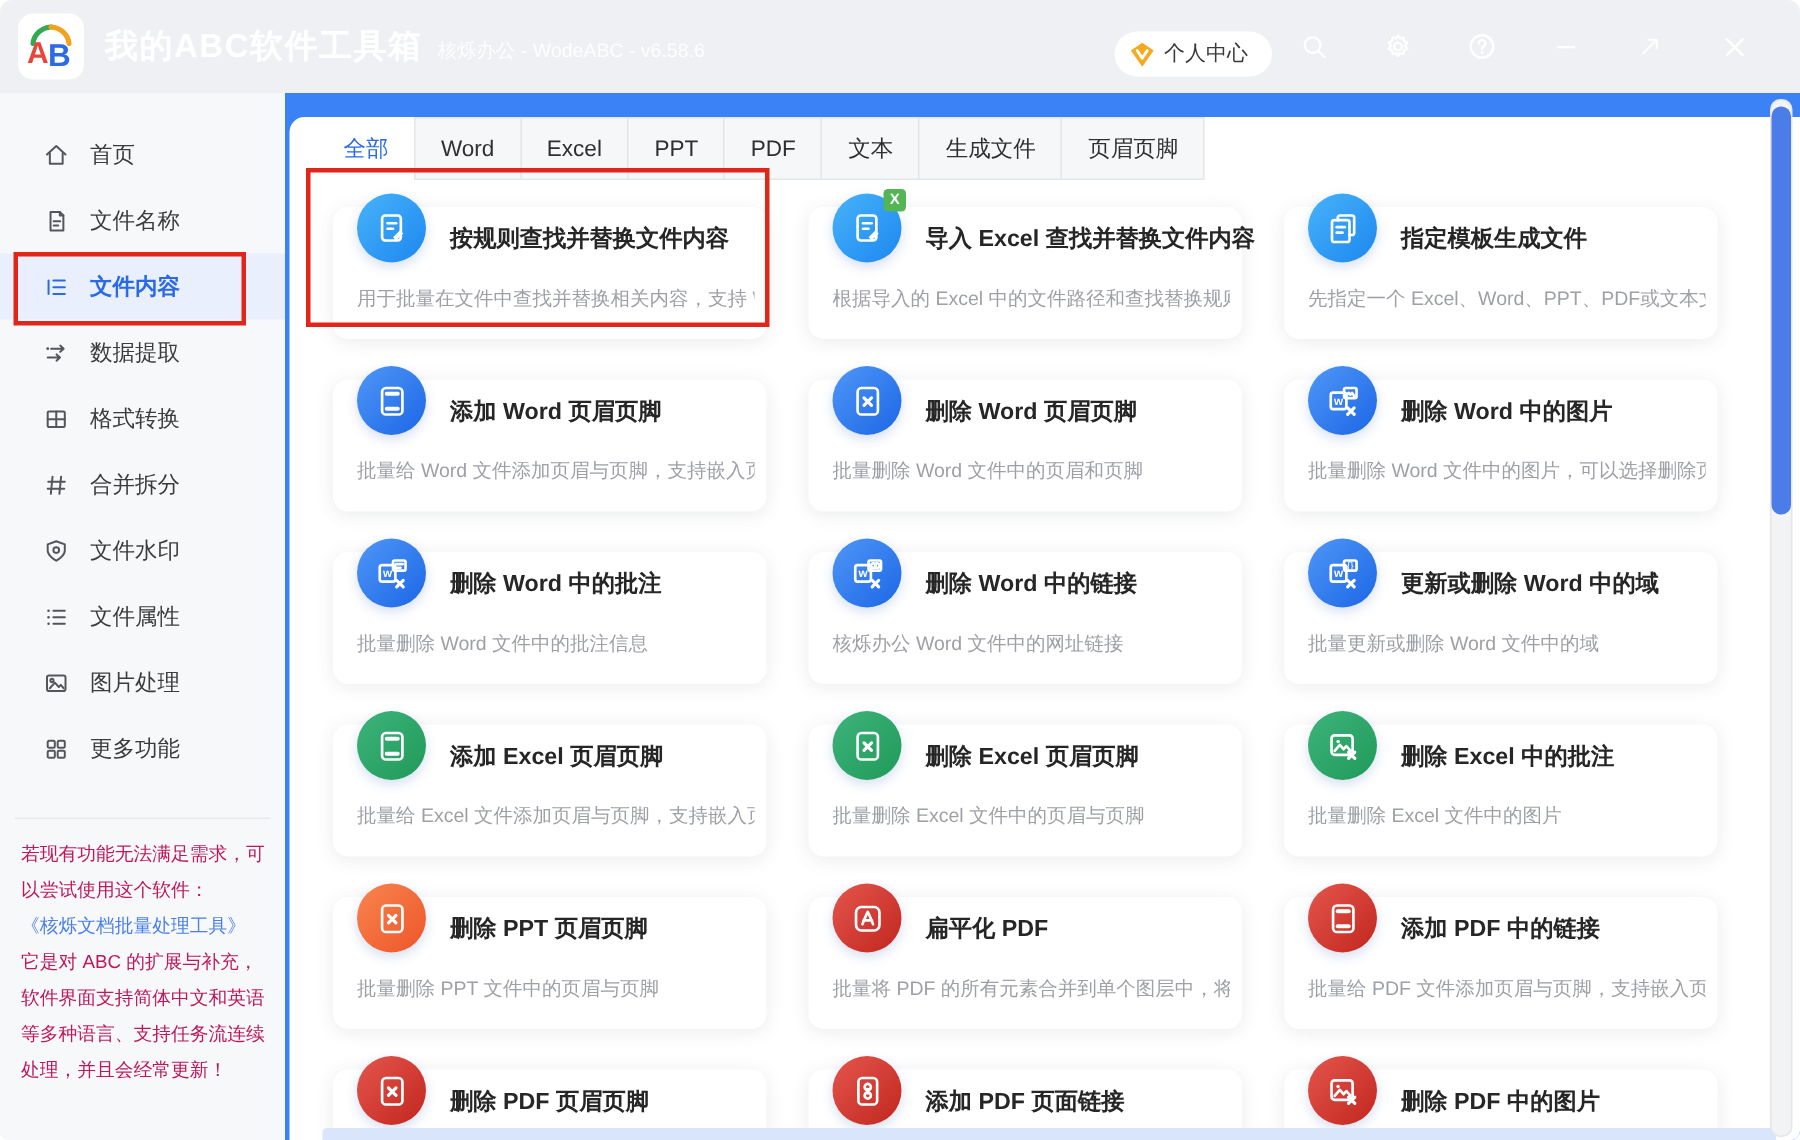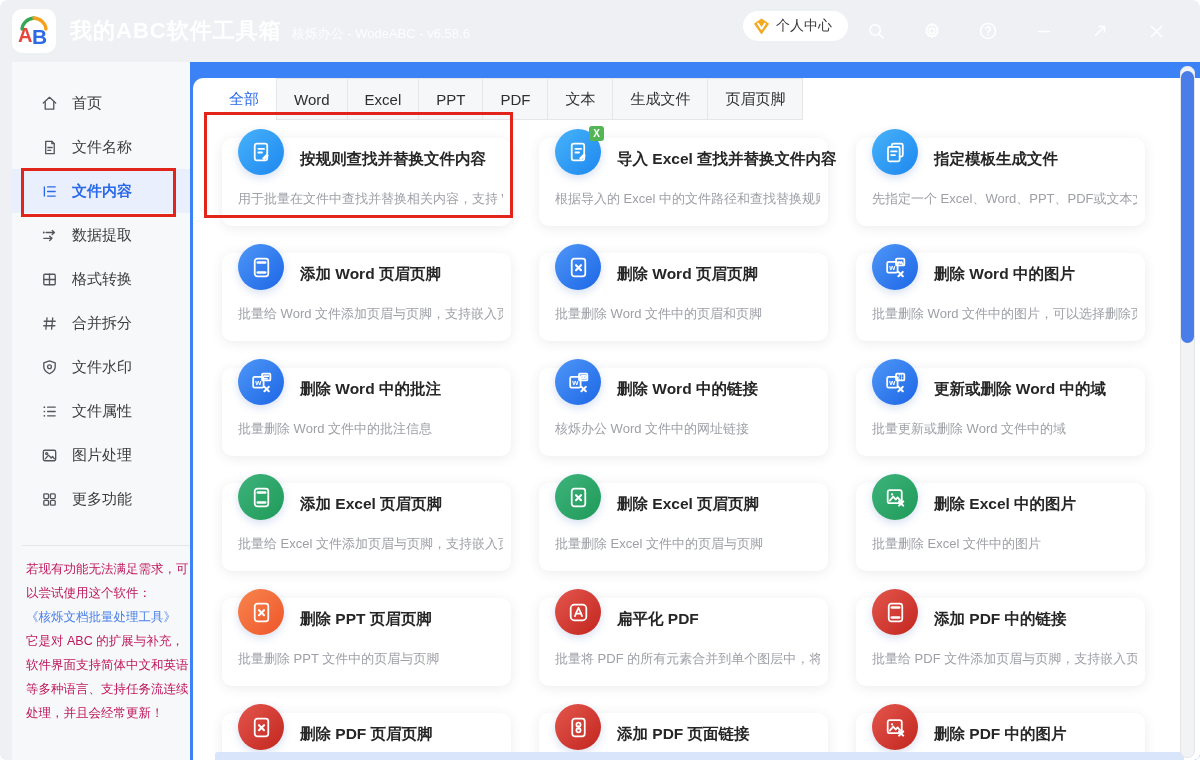--- a/index.html
+++ b/index.html
@@ -5,28 +5,28 @@
   html,body{margin:0;padding:0;background:#fff;}
   body{width:1200px;height:760px;overflow:hidden;font-family:"Liberation Sans","DejaVu Sans",sans-serif;}
   #app{position:relative;width:1200px;height:760px;border-radius:8px 8px 6px 6px;overflow:hidden;background:#eef0f3;}
 
   
   .titlebar{position:absolute;left:0;top:0;width:100%;height:62px;display:flex;align-items:center;}
   .logo{width:44px;height:44px;margin-left:12px;border-radius:10px;background:#fff;position:relative;flex:0 0 auto;}
   .logo svg{position:absolute;left:0;top:0;}
   .app-title{color:#fff;font-size:22px;font-weight:bold;margin-left:14px;letter-spacing:1px;}
   .app-subtitle{color:rgba(255,255,255,.88);font-size:13px;margin-left:10px;margin-top:6px;}
-  .titlebar-right{margin-left:auto;display:flex;align-items:flex-start;padding-right:16px;}
+  .titlebar-right{margin-left:auto;display:flex;align-items:flex-end;padding-right:16px;}
   .pill{height:30px;border-radius:16px;background:#fff;display:flex;align-items:center;padding:0 16px 0 9px;cursor:pointer;}
   .pill-label{font-size:14px;color:#3a3a3a;margin-left:5px;}
   .tb-icon{width:56px;height:40px;display:flex;align-items:center;justify-content:center;color:#fff;cursor:pointer;}
   .tb-icon svg{stroke:#fff;fill:none;stroke-width:1.6;stroke-linecap:round;stroke-linejoin:round;}
 
   
-  .sidebar{position:absolute;left:12px;top:62px;width:190px;bottom:0;background:#f7f8fa;}
+  .sidebar{position:absolute;left:0;top:62px;width:190px;bottom:0;background:#f7f8fa;}
   .side-nav{padding-top:19px;}
   .side-item{height:44px;display:flex;align-items:center;padding-left:28px;cursor:pointer;color:#3c3c3c;font-size:15px;}
   .side-item .s-ico{width:19px;height:19px;margin-right:13px;color:#55565c;display:flex;align-items:center;}
   .side-item.selected{background:#e9effc;color:#2a6ae9;font-weight:bold;}
   .side-item.selected .s-ico{color:#2a6ae9;}
   .side-item svg{stroke:currentColor;fill:none;stroke-width:1.4;stroke-linecap:round;stroke-linejoin:round;}
   .side-divider{height:1px;background:#e7e8ea;margin:24px 10px 0 10px;}
   .side-footer{padding:11px 12px 0 14px;font-size:12.5px;line-height:24px;}
   .side-footer .note{color:#be185d;}
   .side-footer a{color:#4a7fe8;text-decoration:none;display:block;}
@@ -397,21 +397,21 @@
             <div class="card">
               <div class="card-ico" style="background: linear-gradient(135deg, rgb(62, 179, 124), rgb(31, 154, 88));">
                 <svg width="25" height="25" viewBox="0 0 24 24">
                   <rect x="4.5" y="5" width="13.5" height="12.5" rx="2"></rect>
                   <circle cx="8.7" cy="9" r="1.1" fill="#fff" stroke="none"></circle>
                   <path d="M6.5 15 l3.3 -3.9 2.4 2.8 1.8 -2 2.7 3.1"></path>
                   <line x1="15.4" y1="15.8" x2="19.4" y2="19.8" stroke-width="2"></line>
                   <line x1="19.4" y1="15.8" x2="15.4" y2="19.8" stroke-width="2"></line>
                 </svg>
               </div>
-              <div class="card-title">删除 Excel 中的图片</div>
+              <div class="card-title">删除 Excel 中的批注</div>
               <div class="card-desc">批量删除 Excel 文件中的图片</div>
             </div>
             <div class="card">
               <div class="card-ico" style="background: linear-gradient(135deg, rgb(248, 133, 79), rgb(238, 85, 41));">
                 <svg width="25" height="25" viewBox="0 0 24 24">
                   <rect x="5.5" y="3.5" width="13" height="17" rx="2.5"></rect>
                   <line x1="9.6" y1="9.8" x2="14.4" y2="14.6" stroke-width="2"></line>
                   <line x1="14.4" y1="9.8" x2="9.6" y2="14.6" stroke-width="2"></line>
                 </svg>
               </div>

